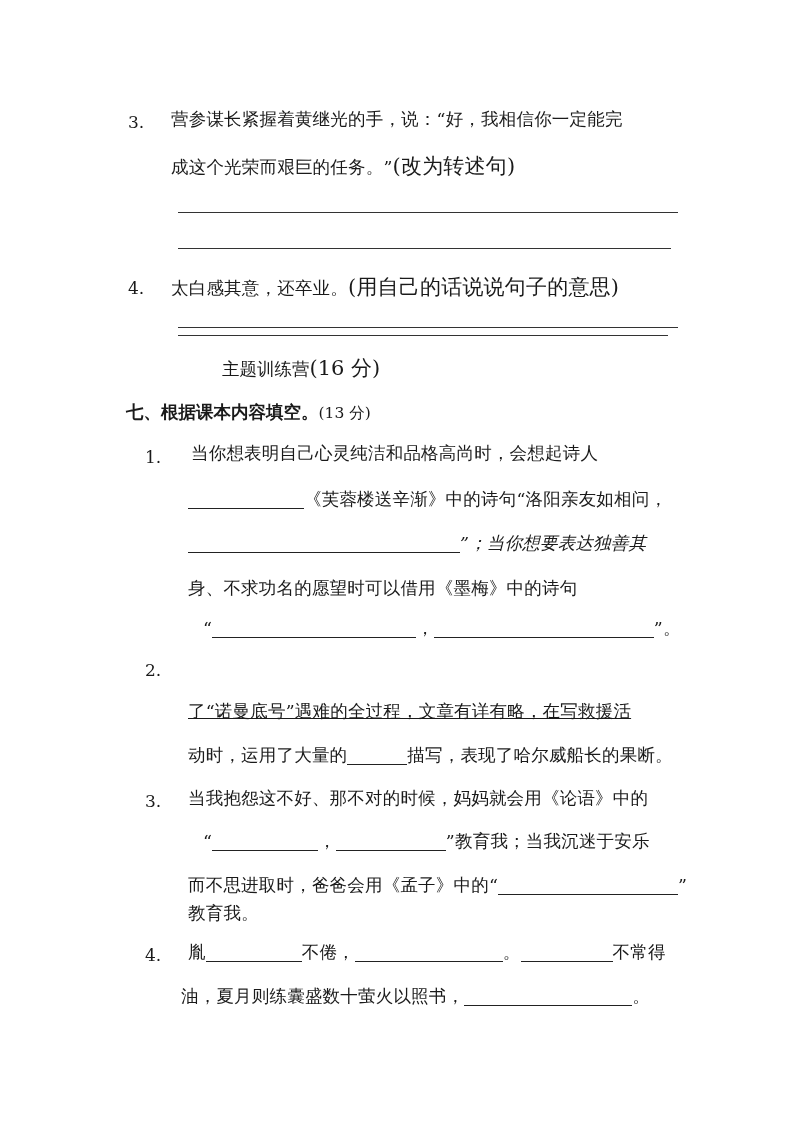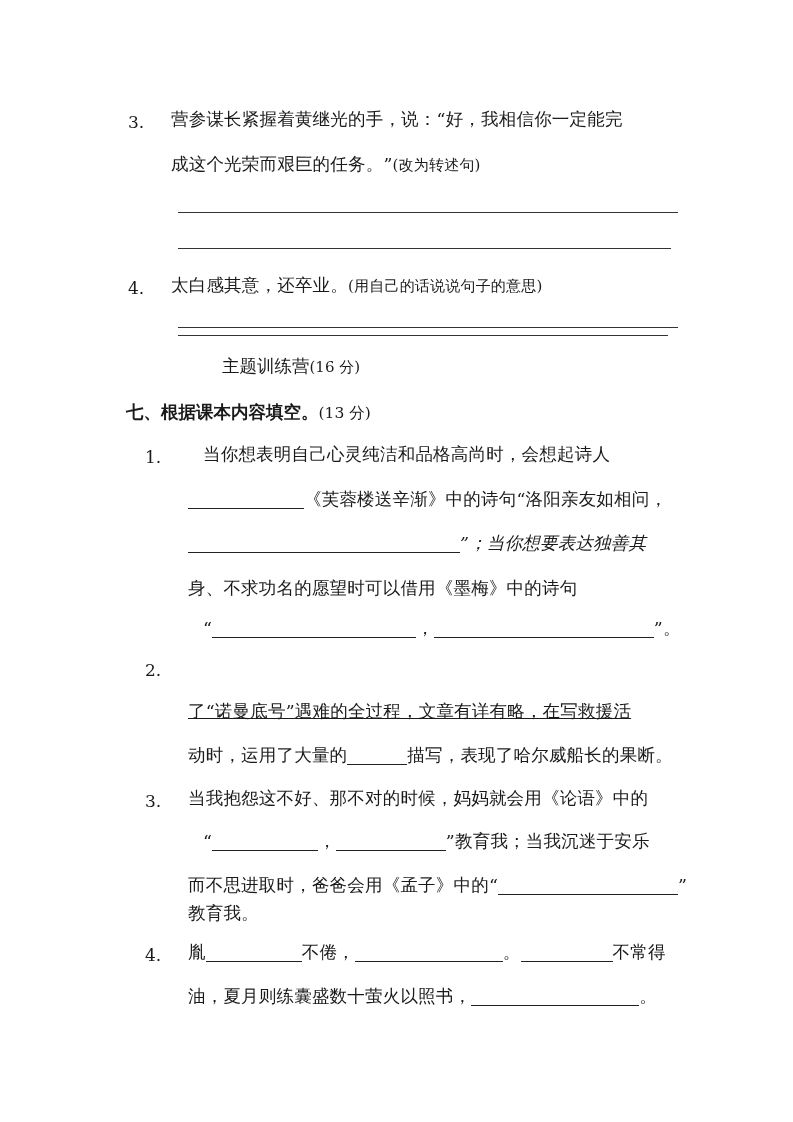--- a/index.html
+++ b/index.html
@@ -32,21 +32,21 @@
     letter-spacing: 0.2px;
     margin-left: 13px;
   }
   .num {
     position: absolute;
     font-size: 17px;
     font-family: "DejaVu Serif", "Liberation Serif", serif;
     letter-spacing: 0;
   }
   .paren {
-    font-size: 15px;
+    font-size: 21px;
     text-align: center;
   }
 
   
   .blank {
     display: inline-block;
     border-bottom: 1.3px solid #222;
     vertical-align: bottom;
     height: 0.95em;
   }
@@ -102,21 +102,21 @@
   <div class="divider" style="left:178px; top:335px; width:490px;"></div>
   <div class="banner" style="left:222px; top:354px;">
     <span>主题训练营</span><span class="paren">(16 分)</span>
   </div>
 
   <div class="section-head" style="left:126px; top:400px;">
     <span>七、根据课本内容填空。</span><span class="pts">(13 分)</span>
   </div>
 
   <div class="num" style="left:145px; top:447px;">1.</div>
-  <div class="row" style="left:190px; top:446px;">当你想表明自己心灵纯洁和品格高尚时，会想起诗人</div>
+  <div class="row" style="left:178px; top:446px;font-family:Liberation Mono, monospace;">当你想表明自己心灵纯洁和品格高尚时，会想起诗人</div>
 
   <div class="row" style="left:175px; top:491px;text-align:right;">
     <span class="blank" style="width:116px;"></span><span>《芙蓉楼送辛渐》中的诗句“洛阳亲友如相问，</span>
   </div>
 
   <div class="row" style="left:175px; top:535px;font-style:italic;">
     <span class="blank" style="width:272px;"></span><span>”；当你想要表达独善其</span>
   </div>
 
   <div class="row" style="left:175px; top:580px;">身、不求功名的愿望时可以借用《墨梅》中的诗句</div>
@@ -144,17 +144,17 @@
     <span>而不思进取时，爸爸会用《孟子》中的“</span><span class="blank" style="width:180px;"></span><span class="quote-mark">”</span>
   </div>
 
   <div class="row" style="left:175px; top:905px;">教育我。</div>
 
   <div class="num" style="left:145px; top:945px;">4.</div>
   <div class="row" style="left:175px; top:944px;">
     <span>胤</span><span class="blank" style="width:96px;"></span><span>不倦，</span><span class="blank" style="width:148px;"></span><span>。</span><span class="blank" style="width:92px;"></span><span>不常得</span>
   </div>
 
-  <div class="row" style="left:175px; top:988px;">
+  <div class="row" style="left:168px; top:988px;">
     <span>油，夏月则练囊盛数十萤火以照书，</span><span class="blank" style="width:168px;"></span><span>。</span>
   </div>
 
 </div>
 
 </body></html>

